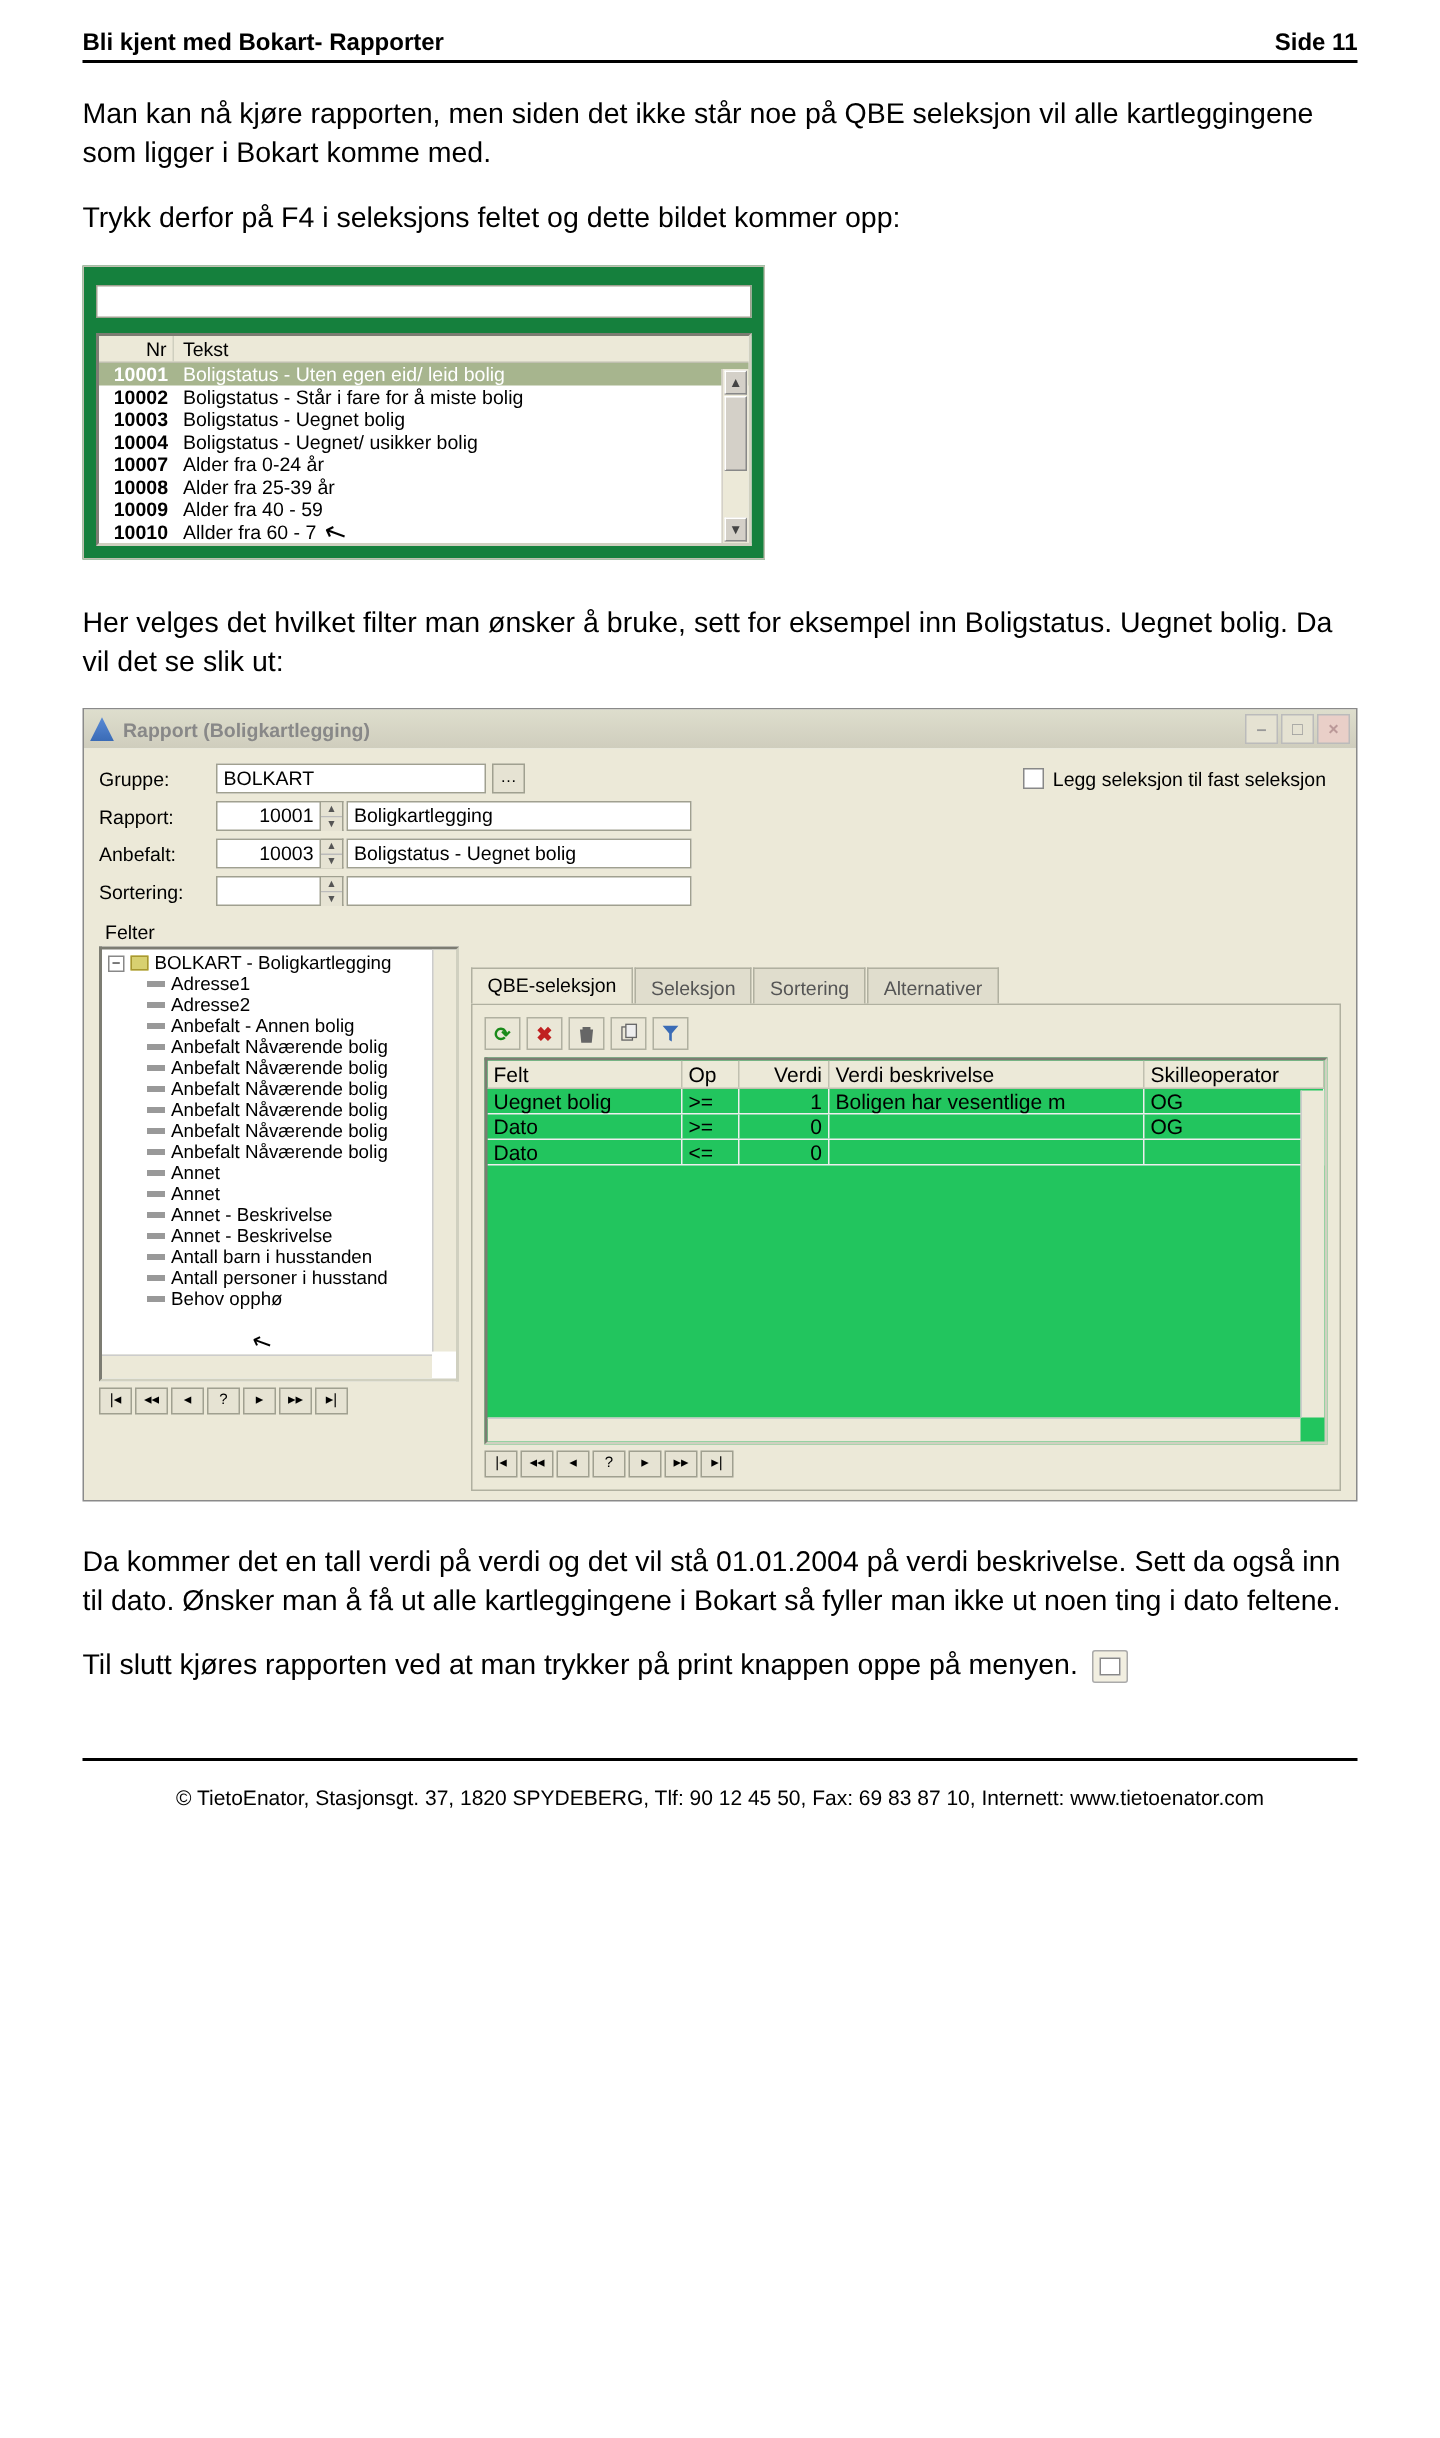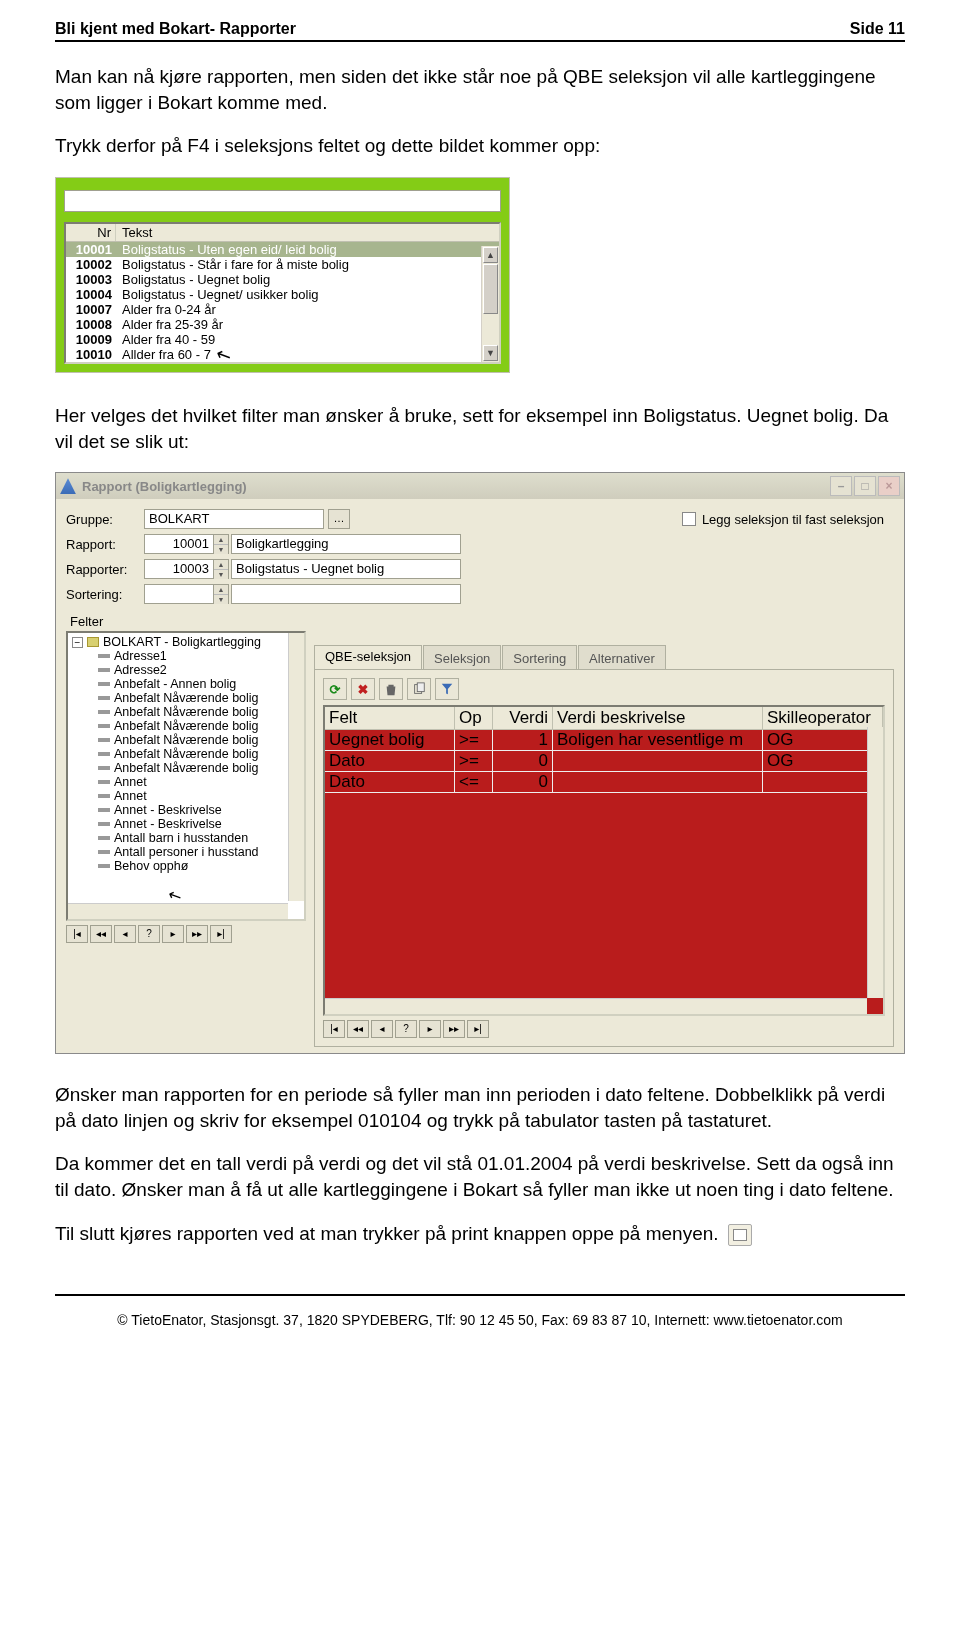--- a/index.html
+++ b/index.html
@@ -44,21 +44,21 @@
     border: 1px solid #888;
     background: #fff;
   }
 
   
   .figure1 {
     width: 455px;
     margin-bottom: 30px;
   }
   .f1-frame {
-    background: #84cc16;
+    background: #15803d;
     border: 1px solid #c0c0b0;
     padding: 12px 8px 8px 8px;
   }
   .f1-bar {
     height: 22px;
     background: #fff;
     border: 1px solid #a0a090;
     margin-bottom: 10px;
   }
   .f1-list {
@@ -187,22 +187,22 @@
   }
   .toolbar { display:flex; gap:4px; margin-bottom:5px; }
   .tbtn {
     width:24px; height:22px; background:#eae7d7; border:1px solid #b0b0a0;
     display:flex; align-items:center; justify-content:center; font-size:13px;
   }
   .tbtn.refresh { color:#1a8a1a; font-weight:bold; }
   .tbtn.delete { color:#c02020; font-weight:bold; }
   .tbtn svg { width:14px; height:14px; }
   .grid {
-    background:#b91c1c; border:2px inset #d0d0c0; font-size:17px;
-    height: 311px; overflow:hidden; position:relative;
+    background:#22c55e; border:2px inset #d0d0c0; font-size:14px;
+    height: 258px; overflow:hidden; position:relative;
   }
   .grid-head { display:flex; background:#ece9d8; border-bottom:1px solid #c0c0b0; }
   .grid-head div { border-right:1px solid #c0c0b0; padding:1px 4px; }
   .gc-felt{width:130px;} .gc-op{width:38px;} .gc-verdi{width:60px;text-align:right;}
   .gc-besk{width:210px;} .gc-skille{flex:1;}
   .grid-row { display:flex; border-bottom:1px solid #eee; }
   .grid-row div { border-right:1px solid #eee; padding:0 4px; }
   .grid-scroll-v{position:absolute;right:0;top:20px;bottom:16px;width:16px;background:#ece9d8;border-left:1px solid #ccc;}
   .grid-scroll-h{position:absolute;left:0;right:16px;bottom:0;height:16px;background:#ece9d8;border-top:1px solid #ccc;}
   .tree-cursor { position:absolute; left:100px; bottom:14px; font-size:16px; transform:rotate(-25deg); }
@@ -305,21 +305,21 @@
         <div class="form-row">
           <span class="lbl">Rapport:</span>
           <span class="inp num">10001</span>
           <span class="spin">
               <div>▲</div>
               <div>▼</div>
             </span>
           <span class="inp txt" style="margin-left:2px;">Boligkartlegging</span>
         </div>
         <div class="form-row">
-          <span class="lbl">Rapporter:</span>
+          <span class="lbl">Anbefalt:</span>
           <span class="inp num">10003</span>
           <span class="spin">
               <div>▲</div>
               <div>▼</div>
             </span>
           <span class="inp txt" style="margin-left:2px;">Boligstatus - Uegnet bolig</span>
         </div>
         <div class="form-row">
           <span class="lbl">Sortering:</span>
           <span class="inp empty"></span>
@@ -491,21 +491,20 @@
               <span class="nbtn">▸</span>
               <span class="nbtn">▸▸</span>
               <span class="nbtn">▸|</span>
             </div>
           </div>
         </div>
       </div>
     </div>
   </div>
 
-  <p class="para">Ønsker man rapporten for en periode så fyller man inn perioden i dato feltene. Dobbelklikk på verdi på dato linjen og skriv for eksempel 010104 og trykk på tabulator tasten på tastaturet.</p>
   <p class="para">Da kommer det en tall verdi på verdi og det vil stå 01.01.2004 på verdi beskrivelse. Sett da også inn til dato. Ønsker man å få ut alle kartleggingene i Bokart så fyller man ikke ut noen ting i dato feltene.</p>
   <p class="para">
     <span>Til slutt kjøres rapporten ved at man trykker på print knappen oppe på menyen.</span>
     <span class="inline-printer"></span>
   </p>
 
   <div class="page-footer">© TietoEnator, Stasjonsgt. 37, 1820 SPYDEBERG, Tlf: 90 12 45 50, Fax: 69 83 87 10, Internett: www.tietoenator.com</div>
 </div>
 
 </body></html>

